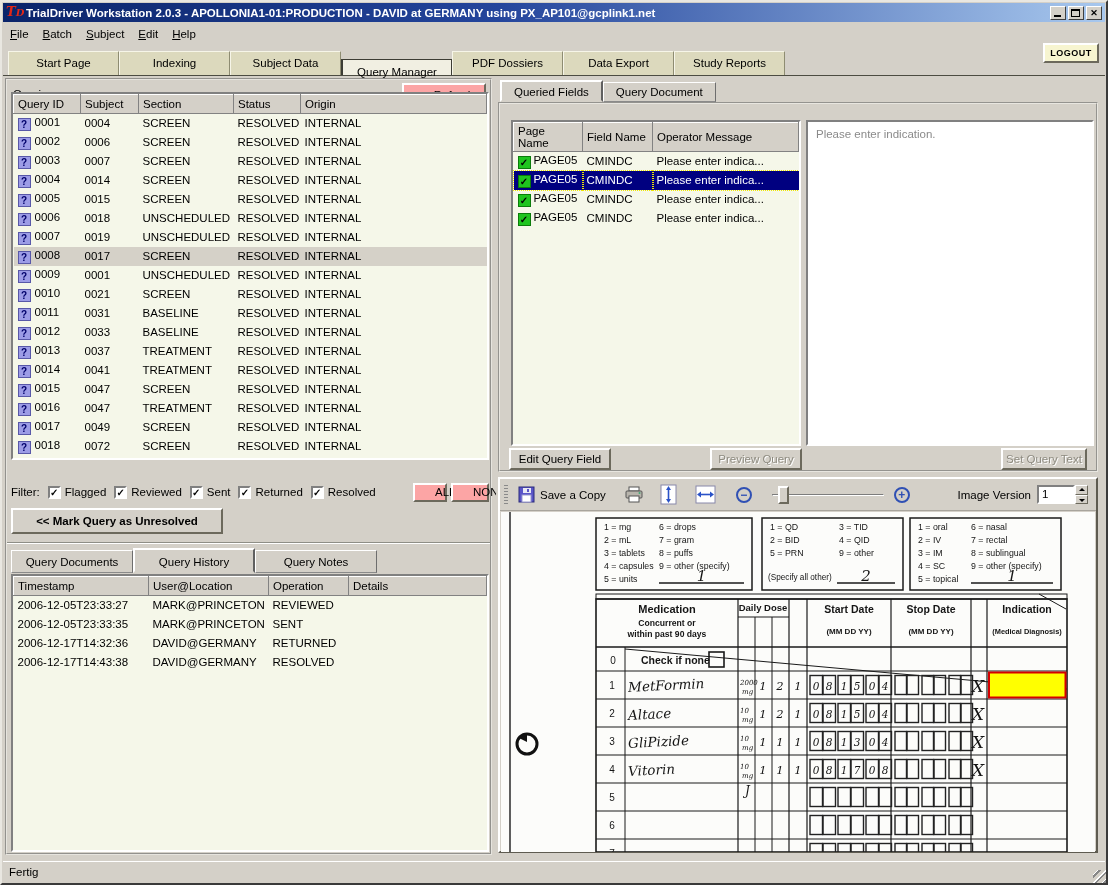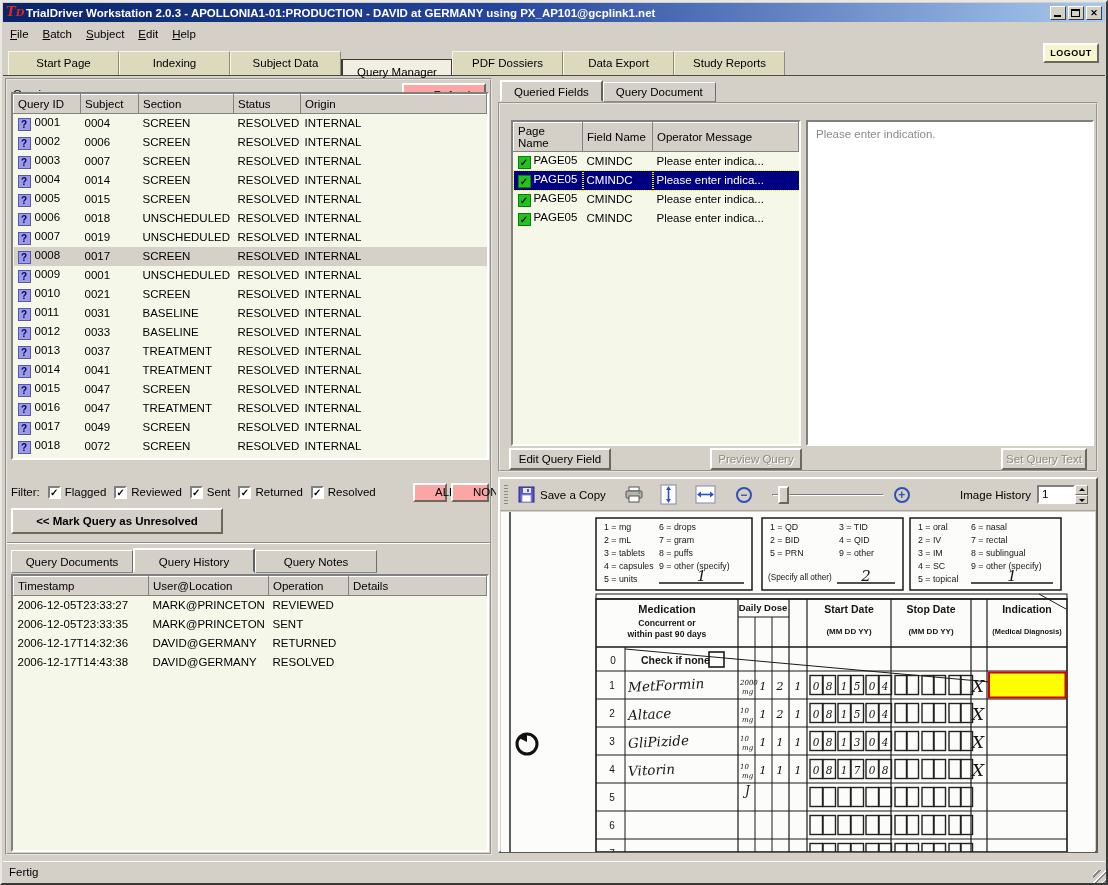--- a/index.html
+++ b/index.html
@@ -479,21 +479,21 @@
         <span class="slider-track"></span>
         <span class="slider-thumb"></span>
       </span>
 
       <span class="tool">
         <span class="zoom-circle">+</span>
       </span>
 
       <span style="flex:1"></span>
 
-      <span class="tool-label">Image History</span>
+      <span class="tool-label">Image Version</span>
       <span class="spinner" style="margin-right:8px;">
         <span class="spin-box">1</span>
         <span class="spin-btns">
           <span class="spin-up"></span>
           <span class="spin-dn"></span>
         </span>
       </span>
     </div>
 
     <div class="v-image">

